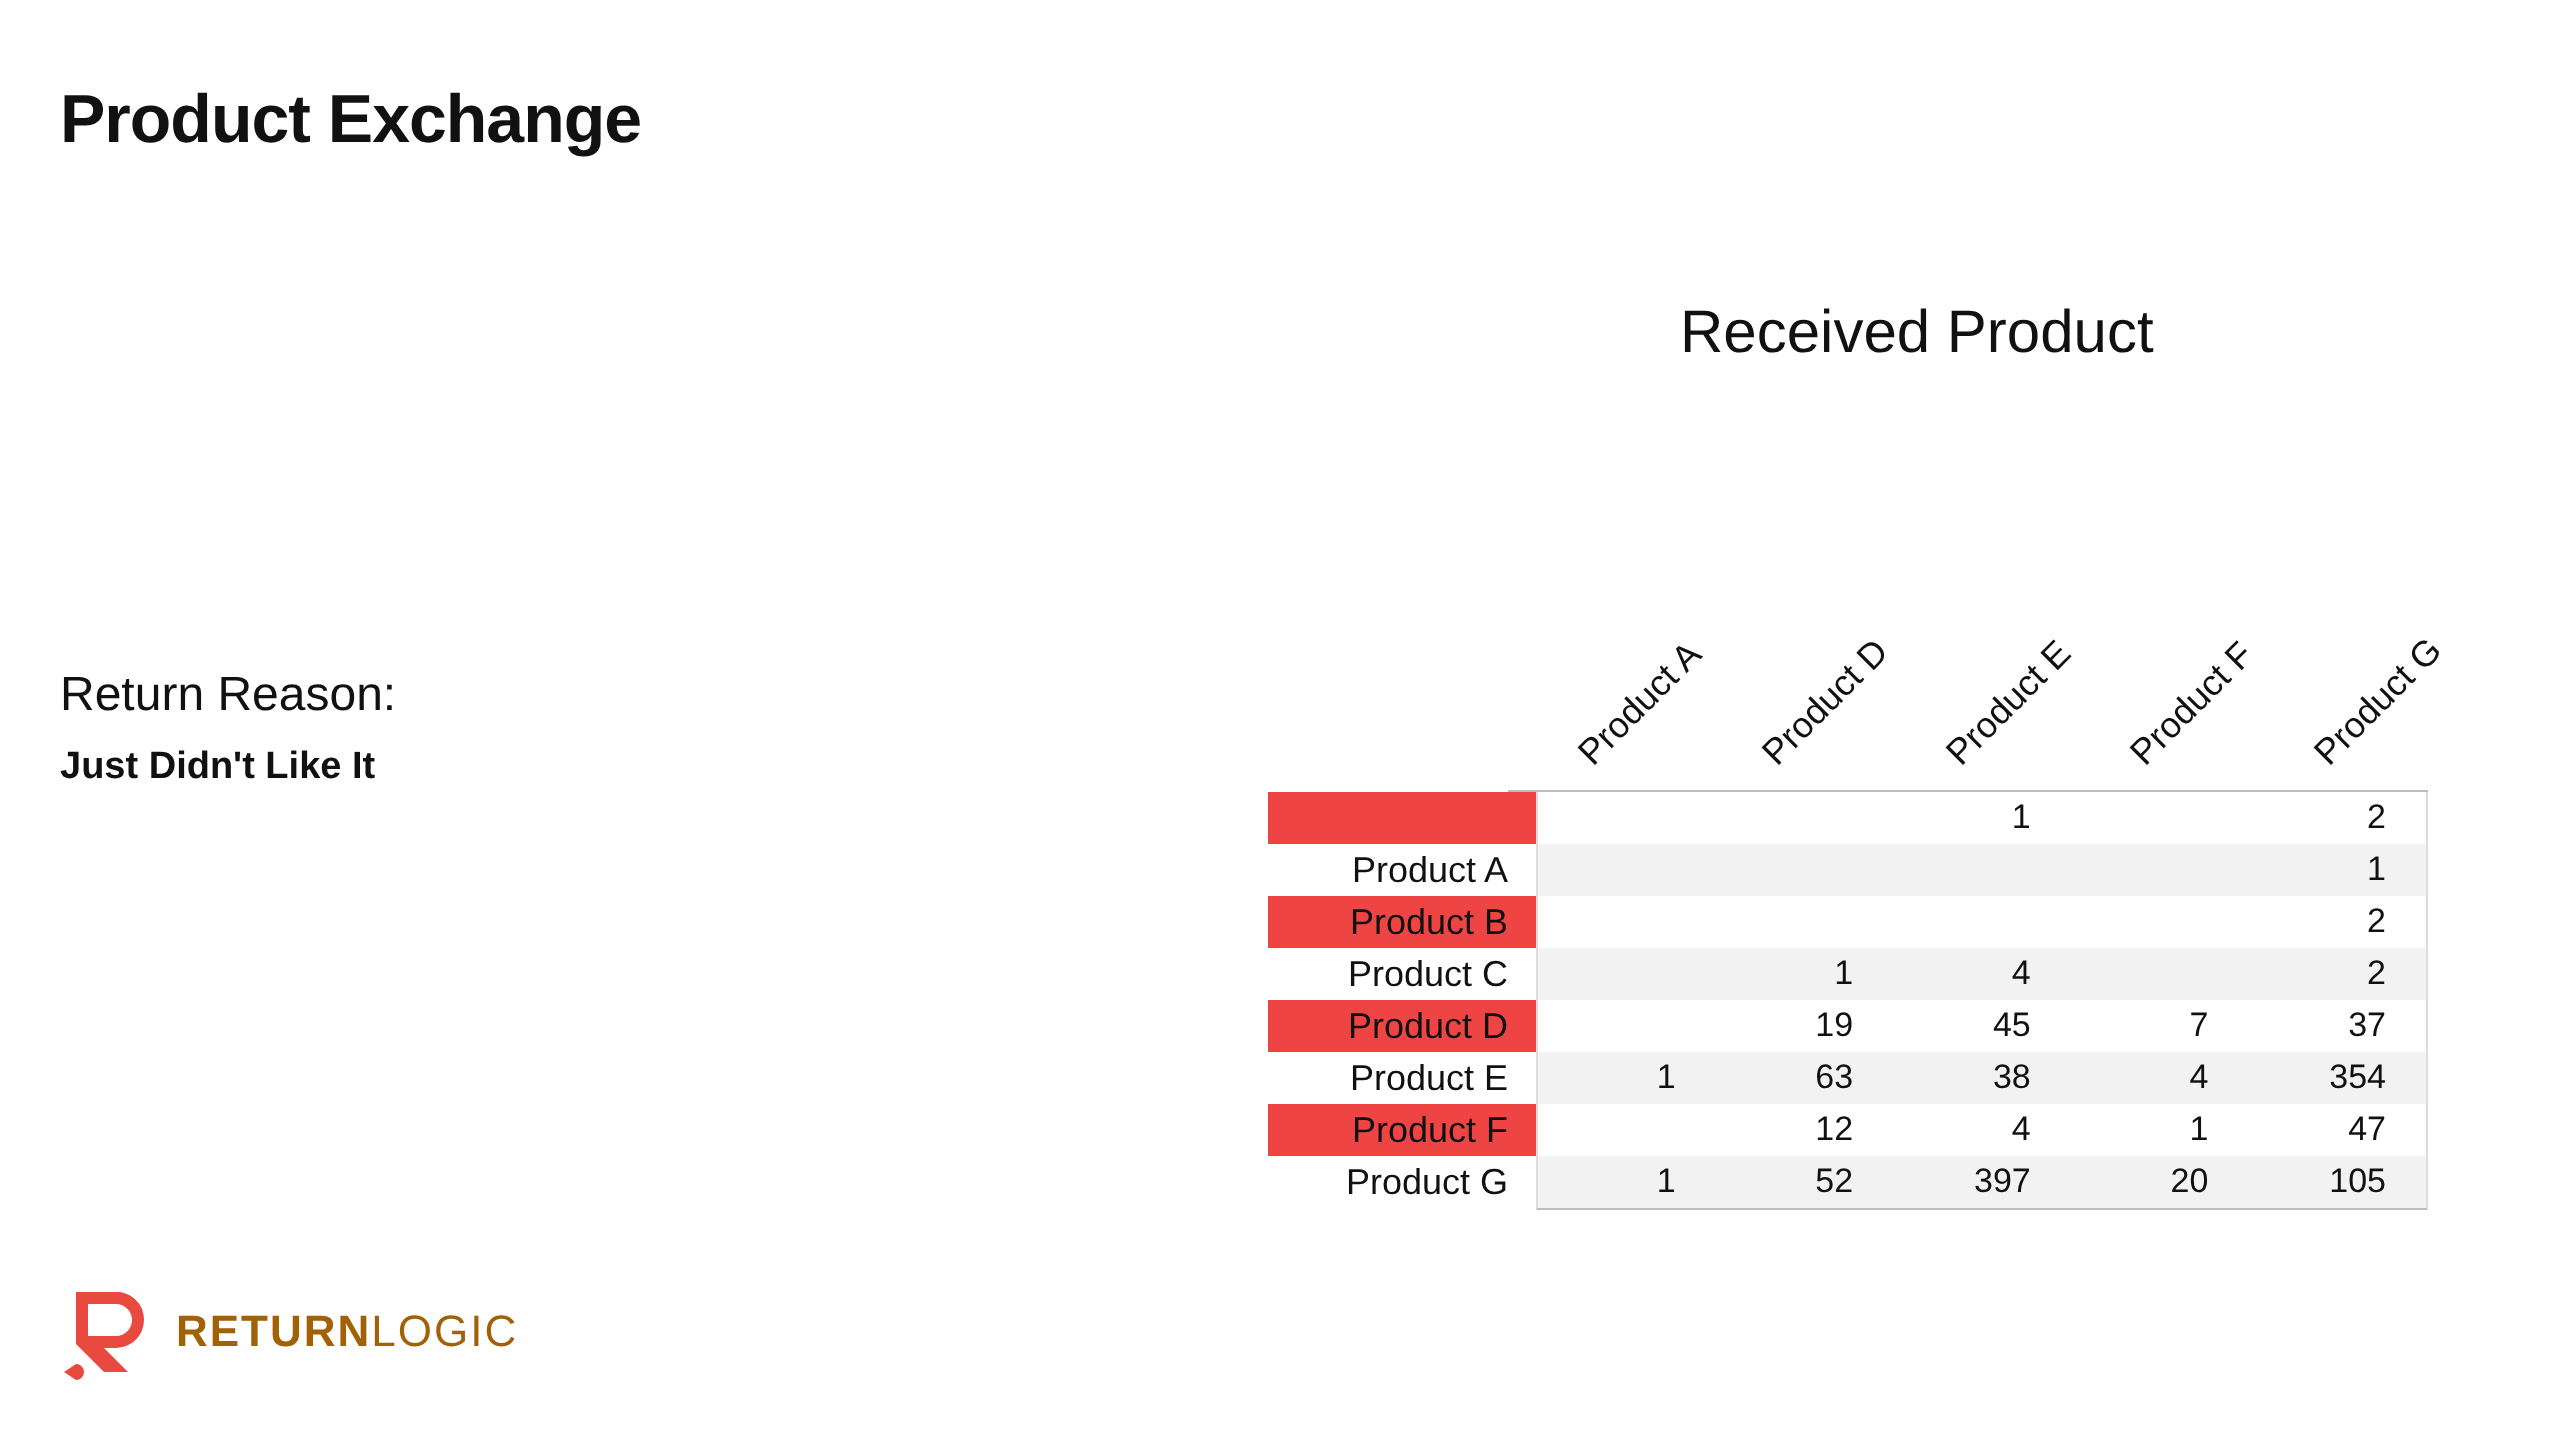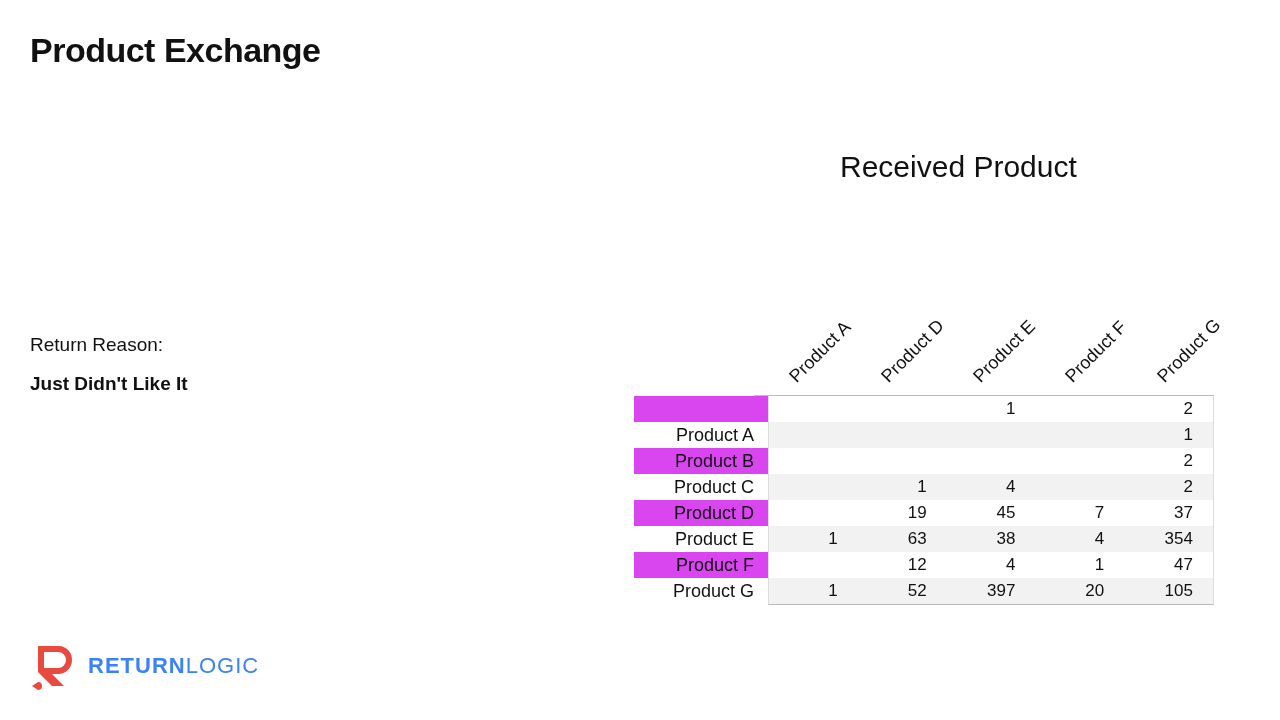--- a/index.html
+++ b/index.html
@@ -8,38 +8,38 @@
     width: 1280px;
     height: 720px;
     background: #ffffff;
     font-family: "Segoe UI", "Helvetica Neue", Arial, sans-serif;
     color: #111;
     overflow: hidden;
   }
   .title {
     position: absolute;
     left: 30px;
-    top: 28px;
+    top: 38px;
     font-size: 34px;
     font-weight: 700;
     line-height: 1.35;
     letter-spacing: -0.5px;
   }
   .received-title {
     position: absolute;
     left: 840px;
     top: 150px;
     font-size: 30px;
     font-weight: 400;
   }
   .reason-label {
     position: absolute;
     left: 30px;
     top: 334px;
-    font-size: 19px;
+    font-size: 24px;
     font-weight: 400;
   }
   .reason-value {
     position: absolute;
     left: 30px;
     top: 373px;
     font-size: 19px;
     font-weight: 700;
   }
   .exchanged-label {
@@ -63,21 +63,21 @@
     width: 48px;
     height: 48px;
     position: relative;
     margin-right: 10px;
   }
   .logo-text {
     display: flex;
     font-size: 22px;
     letter-spacing: 1px;
     font-weight: 400;
-    color: #3b82f6;
+    color: #a16207;
   }
   .logo-text .bold {
     font-weight: 700;
   }
 
   
   .matrix {
     position: absolute;
     left: 634px;
     top: 265px;
@@ -106,21 +106,21 @@
     height: 26px;
   }
   .row.zebra {
     background: #f2f2f2;
   }
   .row .rlabel {
     width: 120px;
     text-align: right;
     padding-right: 14px;
     font-size: 18px;
-    background: #d946ef;
+    background: #ef4444;
     height: 100%;
     line-height: 26px;
   }
   .row.zebra .rlabel {
     background: #fff; 
   }
   .cells {
     display: flex;
     flex: 1;
     height: 100%;

